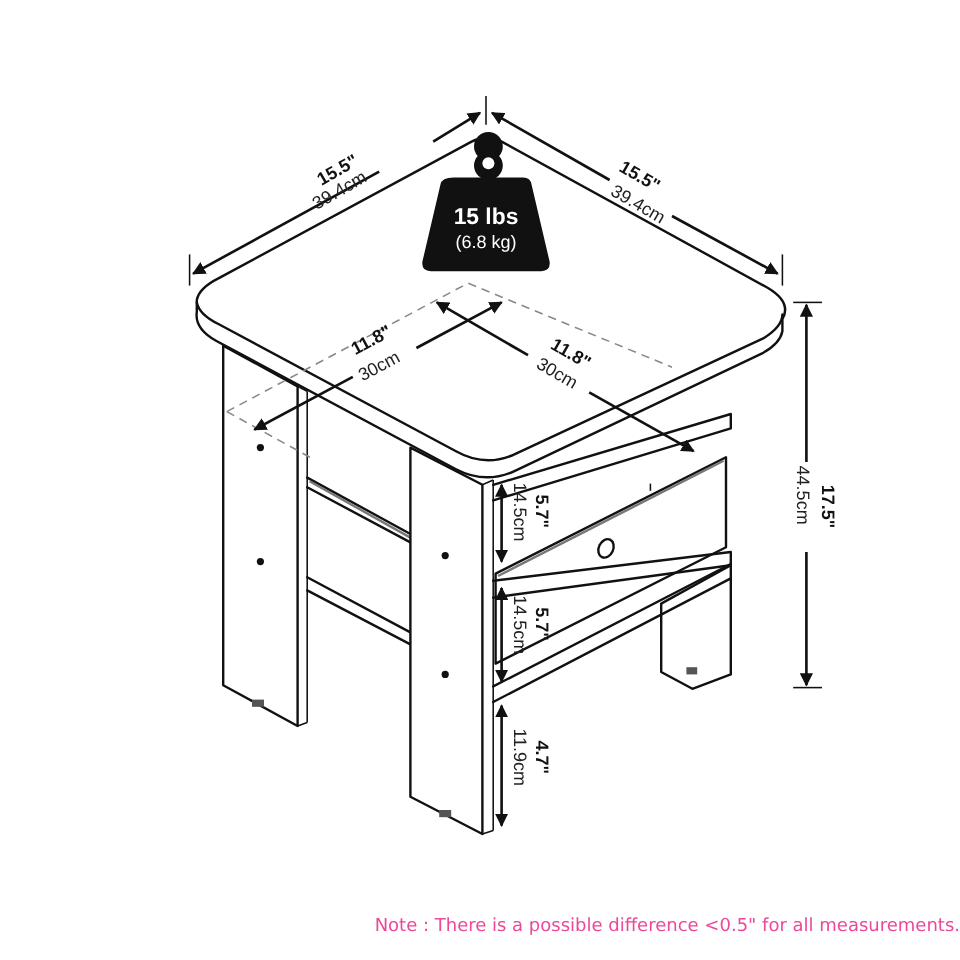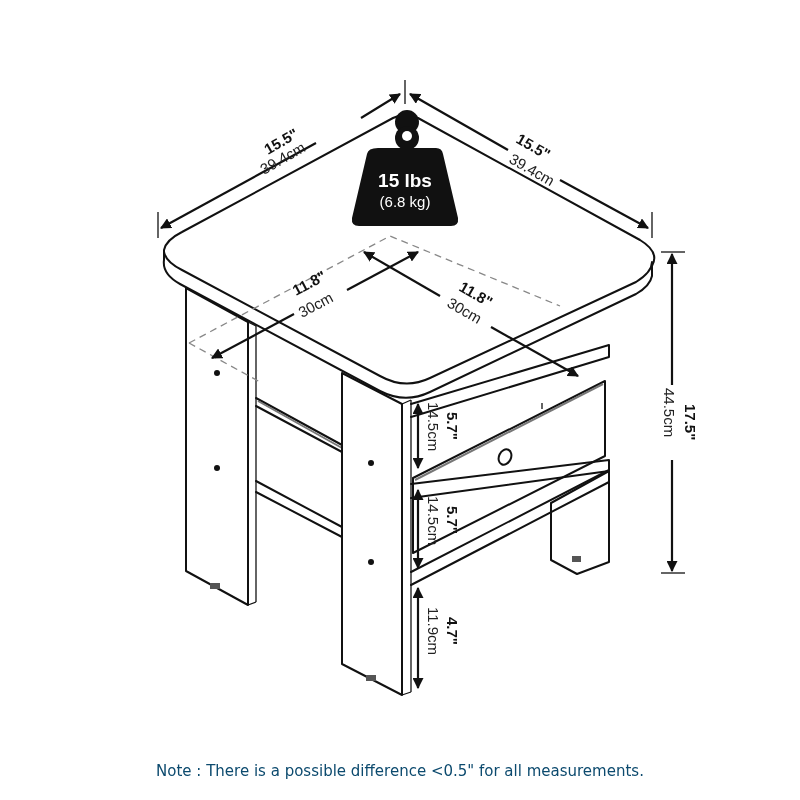--- a/index.html
+++ b/index.html
@@ -8,21 +8,21 @@
     .ln { stroke: #111; stroke-width: 2; fill: none; stroke-linejoin: round; stroke-linecap: round; }
     .thin { stroke: #111; stroke-width: 1.3; fill: none; }
     .dash { stroke: #888; stroke-width: 1.3; fill: none; stroke-dasharray: 7 5; }
     .panel { fill: #ffffff; stroke: #111; stroke-width: 2; stroke-linejoin: round; }
     .dimline { stroke: #111; stroke-width: 2.2; fill: none; }
     .arrow { fill: #111; }
     .lbl-in { font-family: "Liberation Sans", sans-serif; font-weight: bold; font-size: 15px; fill: #111; }
     .lbl-cm { font-family: "Liberation Sans", sans-serif; font-size: 15px; fill: #222; }
     .wt-big { font-family: "Liberation Sans", sans-serif; font-weight: bold; font-size: 19px; fill: #fff; }
     .wt-small { font-family: "Liberation Sans", sans-serif; font-size: 15px; fill: #fff; }
-    .note { position: absolute; left: 0; width: 800px; top: 762px; text-align: center; font-family: "DejaVu Sans", sans-serif; font-size: 15px; color: #0c4a6e; }
+    .note { position: absolute; left: 0; width: 800px; top: 762px; text-align: right; font-family: "DejaVu Sans", sans-serif; font-size: 15px; color: #ec4899; }
   </style>
 </head>
 <body>
 
 <svg id="diagram" viewBox="0 0 800 800" xmlns="http://www.w3.org/2000/svg">
   <defs>
     <marker id="ah" viewBox="0 0 10 10" refX="9" refY="5" markerWidth="5" markerHeight="5" orient="auto-start-reverse">
       <path d="M0,0 L10,5 L0,10 z" class="arrow"></path>
     </marker>
   </defs>

